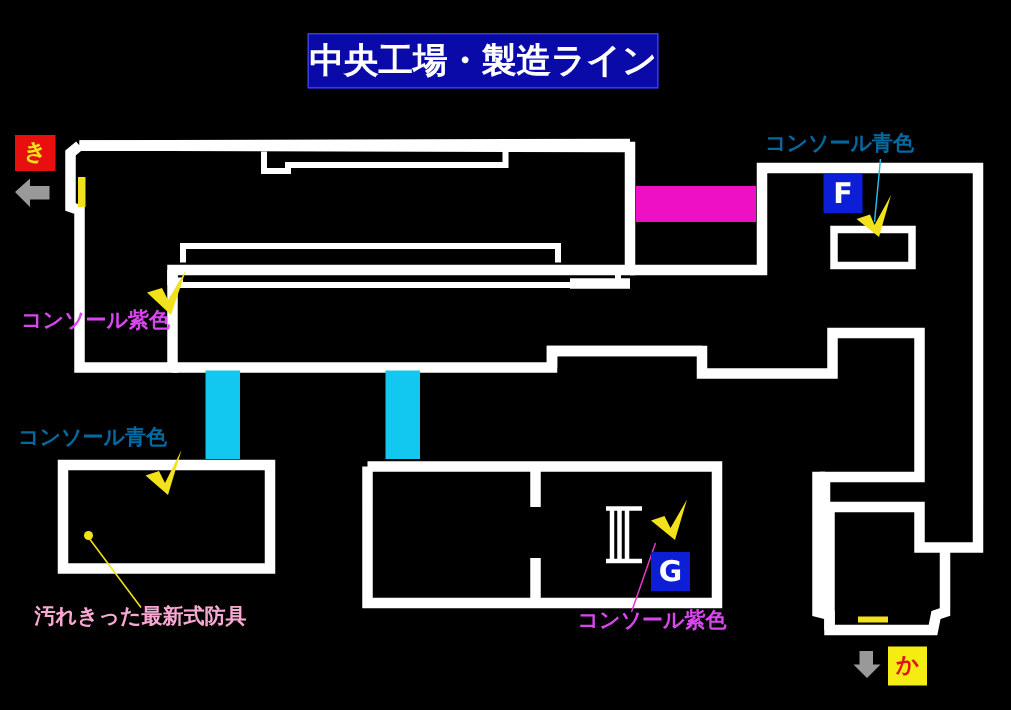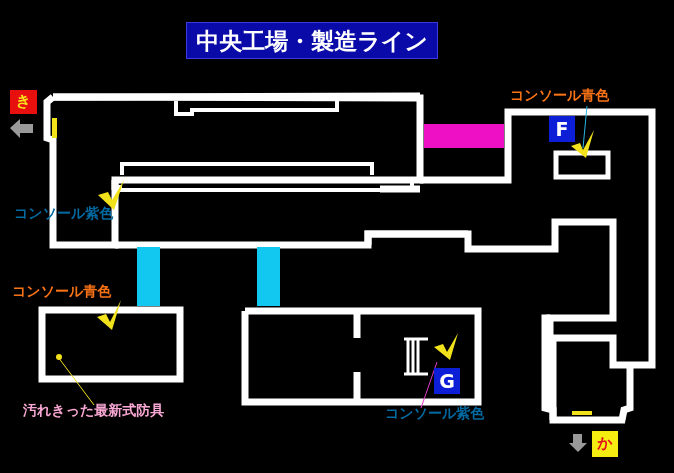--- a/index.html
+++ b/index.html
@@ -1,21 +1,21 @@
 <!DOCTYPE html>
 <html><head>
 <meta charset="utf-8">
 <style>
   html,body{margin:0;padding:0;background:#000;}
   body{width:674px;height:473px;position:relative;overflow:hidden;font-family:"DejaVu Sans","Liberation Sans",sans-serif;}
   #map{position:absolute;left:0;top:0;}
-  .title{position:absolute;left:186px;top:22px;width:252px;height:37px;background:#0a0aa8;border:1px solid #3a3ae0;box-sizing:border-box;color:#fff;font-weight:bold;font-size:23px;line-height:36px;text-align:center;letter-spacing:0px;}
+  .title{position:absolute;left:205px;top:22px;width:234px;height:37px;background:#0a0aa8;border:1px solid #3a3ae0;box-sizing:border-box;color:#fff;font-weight:bold;font-size:23px;line-height:36px;text-align:right;letter-spacing:0px;}
   .lbl{position:absolute;font-weight:bold;font-size:14px;white-space:nowrap;}
-  .cyan{color:#f97316;}
-  .pink{color:#0369a1;}
+  .cyan{color:#0369a1;}
+  .pink{color:#d946ef;}
   .yellow{color:#f9a8d4;}
   .marker{position:absolute;width:26px;height:26px;background:#0c1fd6;color:#fff;font-weight:bold;font-size:19px;line-height:26px;text-align:center;}
   .exitbox{position:absolute;font-weight:bold;font-size:15px;text-align:center;}
   .ki{left:10px;top:90px;width:27px;height:24px;line-height:23px;background:#e8100e;color:#f8e21a;}
   .ka{left:592px;top:431px;width:26px;height:26px;line-height:25px;background:#f5ec12;color:#e2121a;}
 </style>
 </head>
 <body>
 
 <svg id="map" width="674" height="473" viewBox="0 0 674 473">

